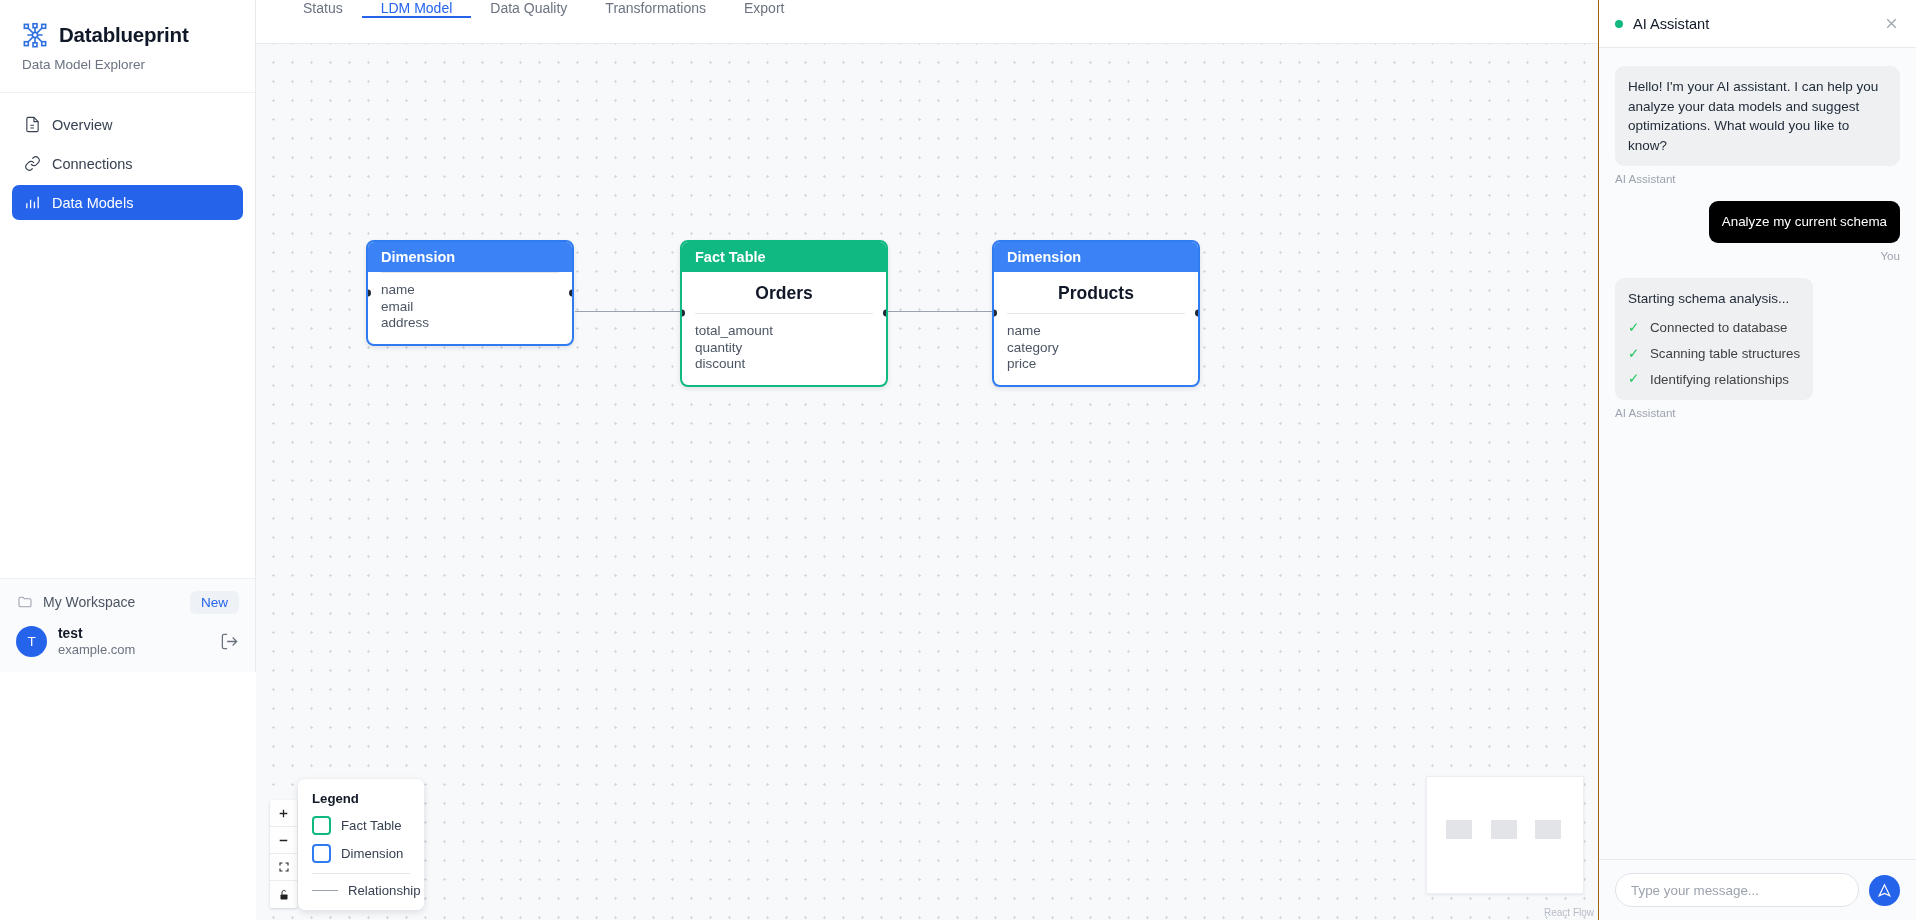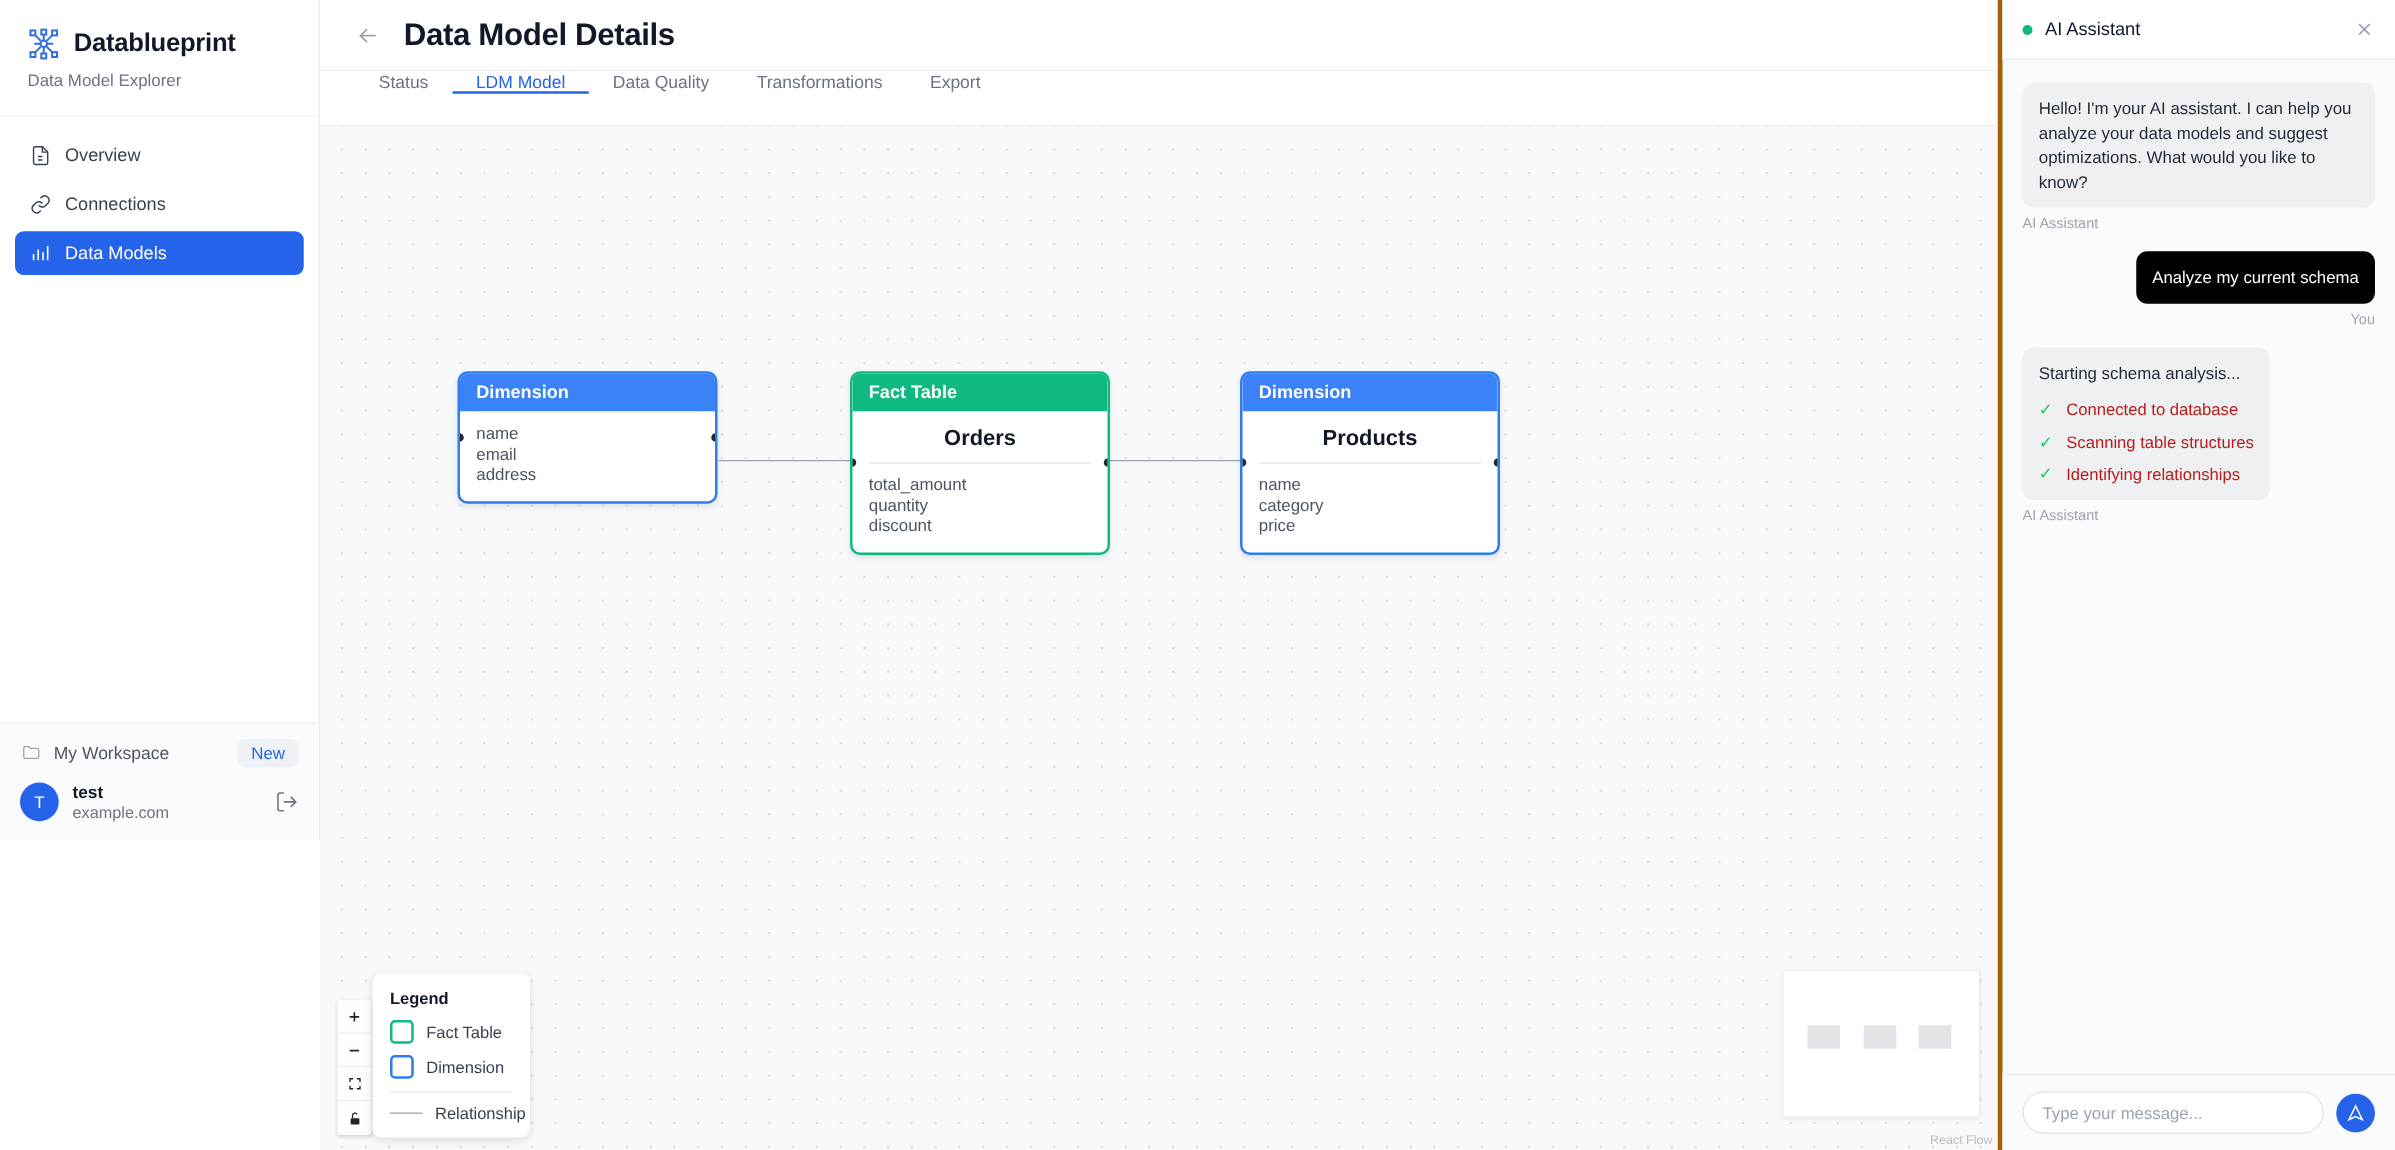--- a/index.html
+++ b/index.html
@@ -137,21 +137,21 @@
   }
   .mm-node { position: absolute; background: #e2e4e7; }
   .rf-attr {
     position: absolute; right: 4px; bottom: 2px;
     font-size: 10px; color: #b6bcc4;
   }
 
   
   .ai {
     width: 318px; flex: 0 0 318px; height: 920px;
-    border-left: 4px solid #a16207; background: #fafbfc;
+    border-left: 1px solid #a16207; background: #fafbfc;
     display: flex; flex-direction: column;
   }
   .ai-hdr {
     height: 48px; flex: 0 0 48px; background: #ffffff;
     border-bottom: 1px solid #e8eaed; display: flex; align-items: center;
     padding: 0 16px; gap: 10px;
   }
   .ai-dot { width: 8px; height: 8px; border-radius: 50%; background: #10b981; flex: 0 0 8px; }
   .ai-title { font-size: 14.6px; color: #111827; flex: 1; }
   .ai-close { width: 17px; height: 17px; cursor: pointer; color: #9ca3af; }
@@ -162,21 +162,21 @@
     background: #eef0f2; border-radius: 9px; padding: 11px 13px;
     font-size: 13.5px; color: #1f2937; line-height: 1.45; display: inline-block;
     max-width: 100%;
   }
   .bubble.user { background: #000000; color: #ffffff; font-size: 13.4px; }
   .msg.right { text-align: right; }
   .msg-role { font-size: 11.6px; color: #9ca3af; margin-top: 6px; }
   .analysis-title { font-size: 13.5px; color: #1f2937; margin-bottom: 10px; }
   .check-row { display: flex; align-items: center; gap: 9px; margin-bottom: 6px; }
   .check-ico { color: #22c55e; font-size: 13.5px; flex: 0 0 13px; }
-  .check-label { font-size: 13.3px; color: #b91c1c; text-align: center; }
+  .check-label { font-size: 13.3px; color: #404040; text-align: center; }
 
   .ai-foot {
     border-top: 1px solid #e8eaed; background: #fafbfc;
     padding: 13px 16px; display: flex; align-items: center; gap: 10px;
   }
   .ai-input {
     flex: 1; height: 34px; border-radius: 18px; border: 1px solid #dfe3e8;
     background: #ffffff; padding: 0 15px; font-size: 13.4px;
     color: #374151; font-family: "Liberation Sans", sans-serif; outline: none;
   }
@@ -261,28 +261,20 @@
           <svg width="19" height="19" viewBox="0 0 24 24" fill="none" stroke="#6b7280" stroke-width="1.6">
             <path d="M9 21H5a2 2 0 0 1-2-2V5a2 2 0 0 1 2-2h4"></path>
             <path d="M16 17l5-5-5-5M21 12H9"></path>
           </svg>
         </span>
       </div>
     </div>
   </aside>
 
   <main class="center">
-    <div class="topbar">
-      <span class="back-btn">
-        <svg width="21" height="21" viewBox="0 0 24 24" fill="none" stroke="currentColor" stroke-width="1.7">
-          <path d="M19 12H5M11 18l-6-6 6-6"></path>
-        </svg>
-      </span>
-      <h1 class="page-title">Data Model Details</h1>
-    </div>
 
     <div class="tabbar">
       <div class="tab">Status</div>
       <div class="tab active">LDM Model</div>
       <div class="tab">Data Quality</div>
       <div class="tab">Transformations</div>
       <div class="tab">Export</div>
     </div>
 
     <div class="canvas">

